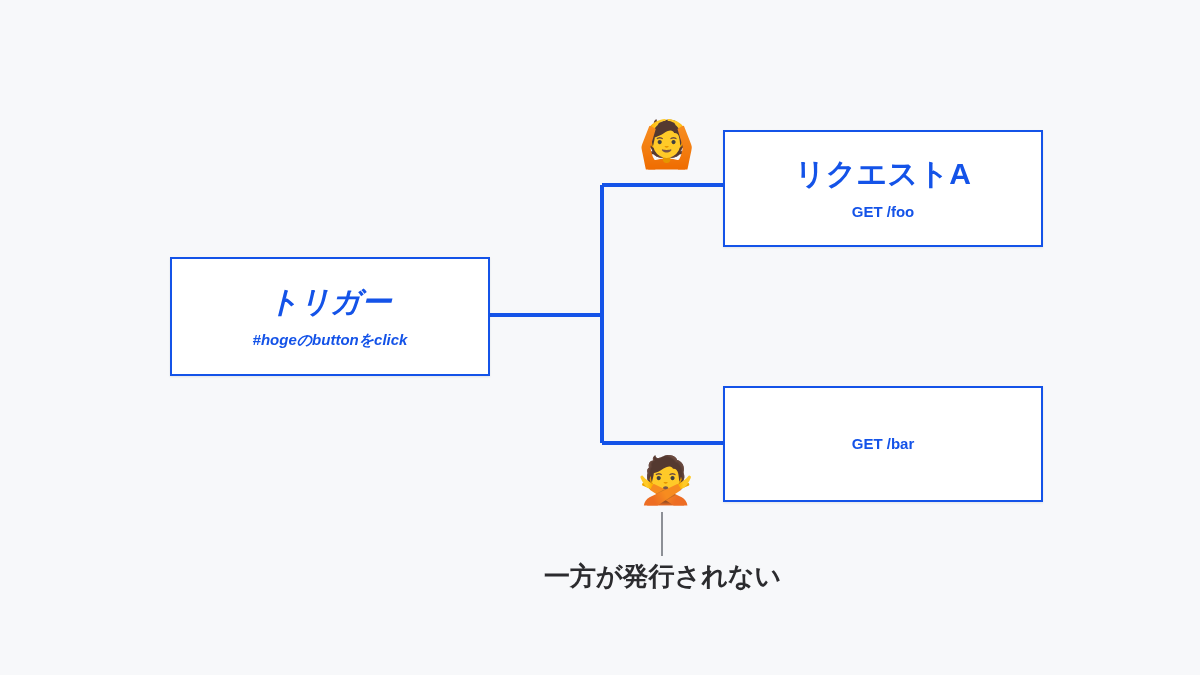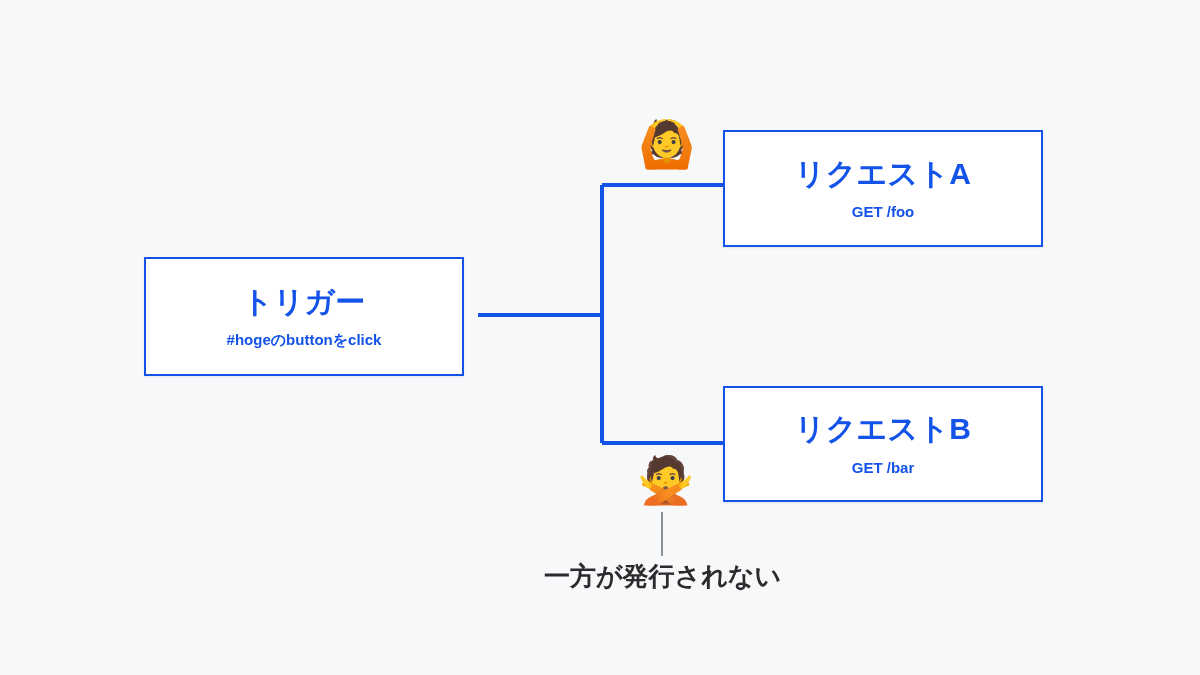--- a/index.html
+++ b/index.html
@@ -56,24 +56,25 @@
 
   .node-subtitle {
     color: #1453e8;
     font-weight: bold;
     font-size: 15px;
     line-height: 1.2;
     white-space: nowrap;
   }
 
   #node-trigger {
-    left: 144px;
+    left: 170px;
     top: 257px;
     width: 320px;
     height: 119px;
+    font-style: italic;
   }
 
   #node-request-a {
     left: 723px;
     top: 130px;
     width: 320px;
     height: 117px;
   }
 
   #node-request-b {
@@ -140,21 +141,20 @@
     <div class="node-title">トリガー</div>
     <div class="node-subtitle">#hogeのbuttonをclick</div>
   </div>
 
   <div class="node" id="node-request-a">
     <div class="node-title">リクエストA</div>
     <div class="node-subtitle">GET /foo</div>
   </div>
 
   <div class="node" id="node-request-b">
-    <div class="node-title">リクエストB</div>
     <div class="node-subtitle">GET /bar</div>
   </div>
 
   <div class="emoji" id="emoji-ok">🙆</div>
 
   <div class="emoji" id="emoji-no">🙅</div>
 
   <div id="annotation-caption">一方が発行されない</div>
 
 </div>

